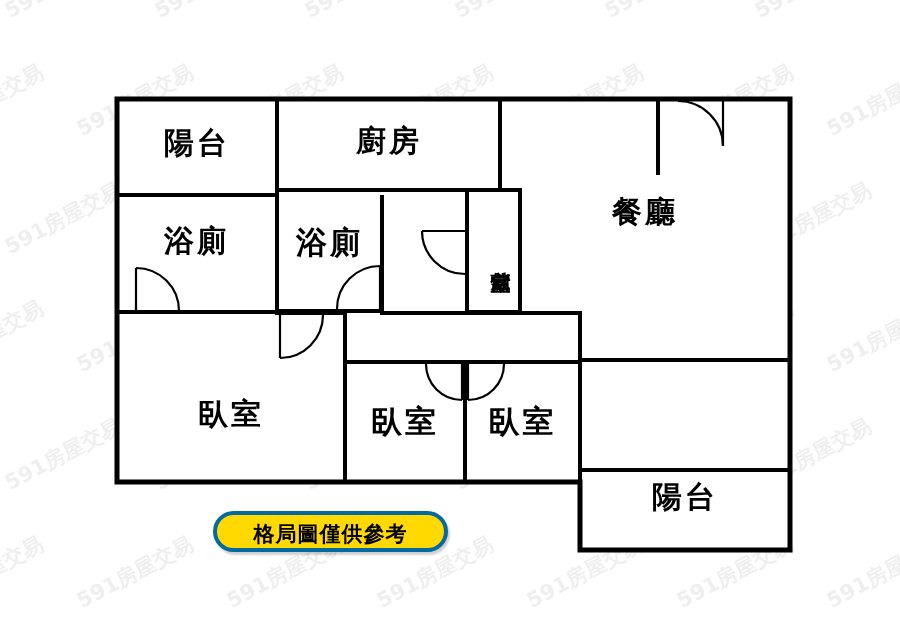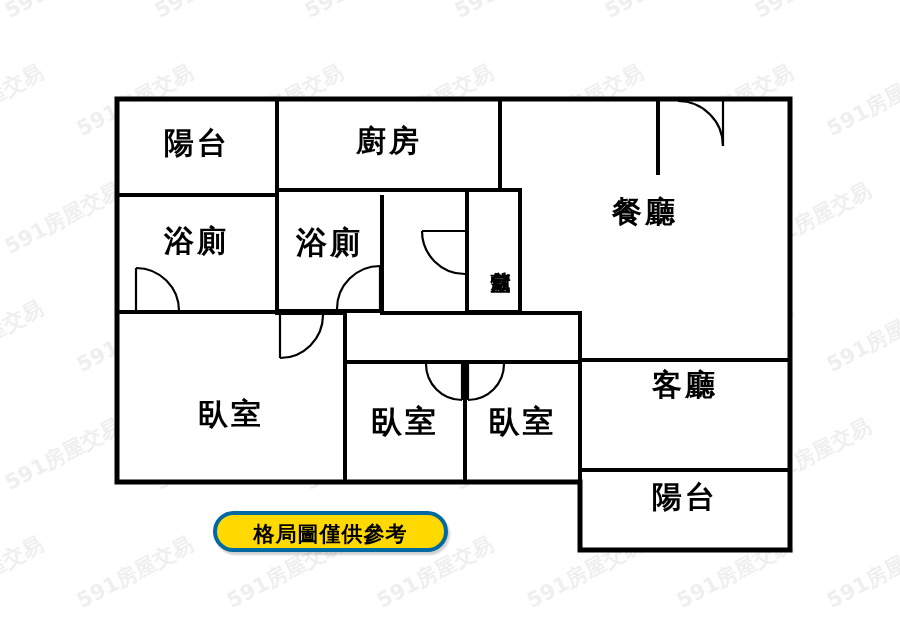--- a/index.html
+++ b/index.html
@@ -237,21 +237,20 @@
 
   <div class="room-label rl-vert" style="left:474px; top:203px; width:38px; height:106px;
        display:flex; align-items:flex-start; justify-content:center;">儲藏室</div>
 
   <div class="room-label rl-big" style="left:117px; top:399px; width:228px;">臥室</div>
 
   <div class="room-label rl-mid" style="left:345px; top:406px; width:120px;">臥室</div>
 
   <div class="room-label rl-mid" style="left:465px; top:406px; width:115px;">臥室</div>
 
-  <div class="room-label rl-big" style="left:580px; top:370px; width:210px;">客廳</div>
 
   <div class="room-label rl-big" style="left:580px; top:482px; width:210px;">陽台</div>
 
   <div id="disclaimer-badge">
     <span id="disclaimer-text">格局圖僅供參考</span>
   </div>
 
 </div>
 
 </body></html>

